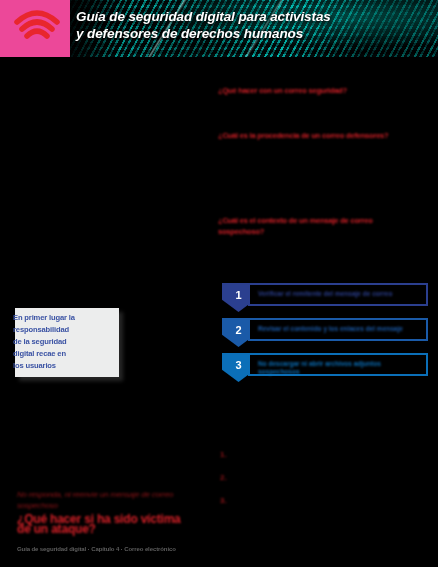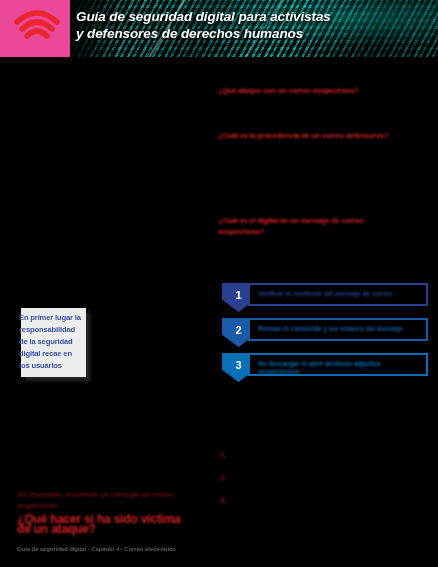--- a/index.html
+++ b/index.html
@@ -162,24 +162,23 @@
     font-weight: bold;
     color: #0c2f75;
     filter: blur(0.9px);
     white-space: pre-line;
   }
 
   
   #quote-callout {
     position: absolute;
     left: 15px; top: 308px;
-    width: 65px; height: 69px;
+    width: 104px; height: 69px;
     background: #eceded;
     box-shadow: 4px 4px 4px rgba(70,70,70,0.55);
-    margin-left: 6px;
   }
   #quote-callout-text {
     position: absolute;
     left: -2px; top: 4px;
     width: 92px;
     font-size: 7.6px;
     line-height: 11.9px;
     font-weight: bold;
     color: #3b53a4;
     letter-spacing: -0.15px;
@@ -198,25 +197,25 @@
       <path d="M3 14 Q23 -4 43 14" stroke="#e8262d" stroke-width="5.5" fill="none" stroke-linecap="round"></path>
       <path d="M8 21 Q23 7 38 21" stroke="#e8262d" stroke-width="5.5" fill="none" stroke-linecap="round"></path>
       <path d="M13 28 Q23 18 33 28" stroke="#e8262d" stroke-width="5.5" fill="none" stroke-linecap="round"></path>
     </svg>
   </div>
 
   <div id="banner-title">Guía de seguridad digital para activistas
 y defensores de derechos humanos</div>
 </div>
 
-<div class="red-head" style="left:218px; top:86px; width:210px;">¿Qué ataque con un correo sospechoso?</div>
+<div class="red-head" style="left:218px; top:86px; width:210px;">¿Qué hacer con un correo seguridad?</div>
 
 <div class="red-head" style="left:218px; top:131px; width:210px;">¿Cuál es la procedencia de un correo defensores?</div>
 
-<div class="red-head" style="left:218px; top:216px; width:214px;">¿Cuál es el digital de un mensaje de correo
+<div class="red-head" style="left:218px; top:216px; width:214px;">¿Cuál es el contexto de un mensaje de correo
 sospechoso?</div>
 
 <div id="quote-callout" style="background: rgb(236, 237, 237);">
   <div id="quote-callout-text" style="color: rgb(59, 83, 164);">En primer lugar la
 responsabilidad
 de la seguridad
 digital recae en
 los usuarios</div>
 </div>
 

